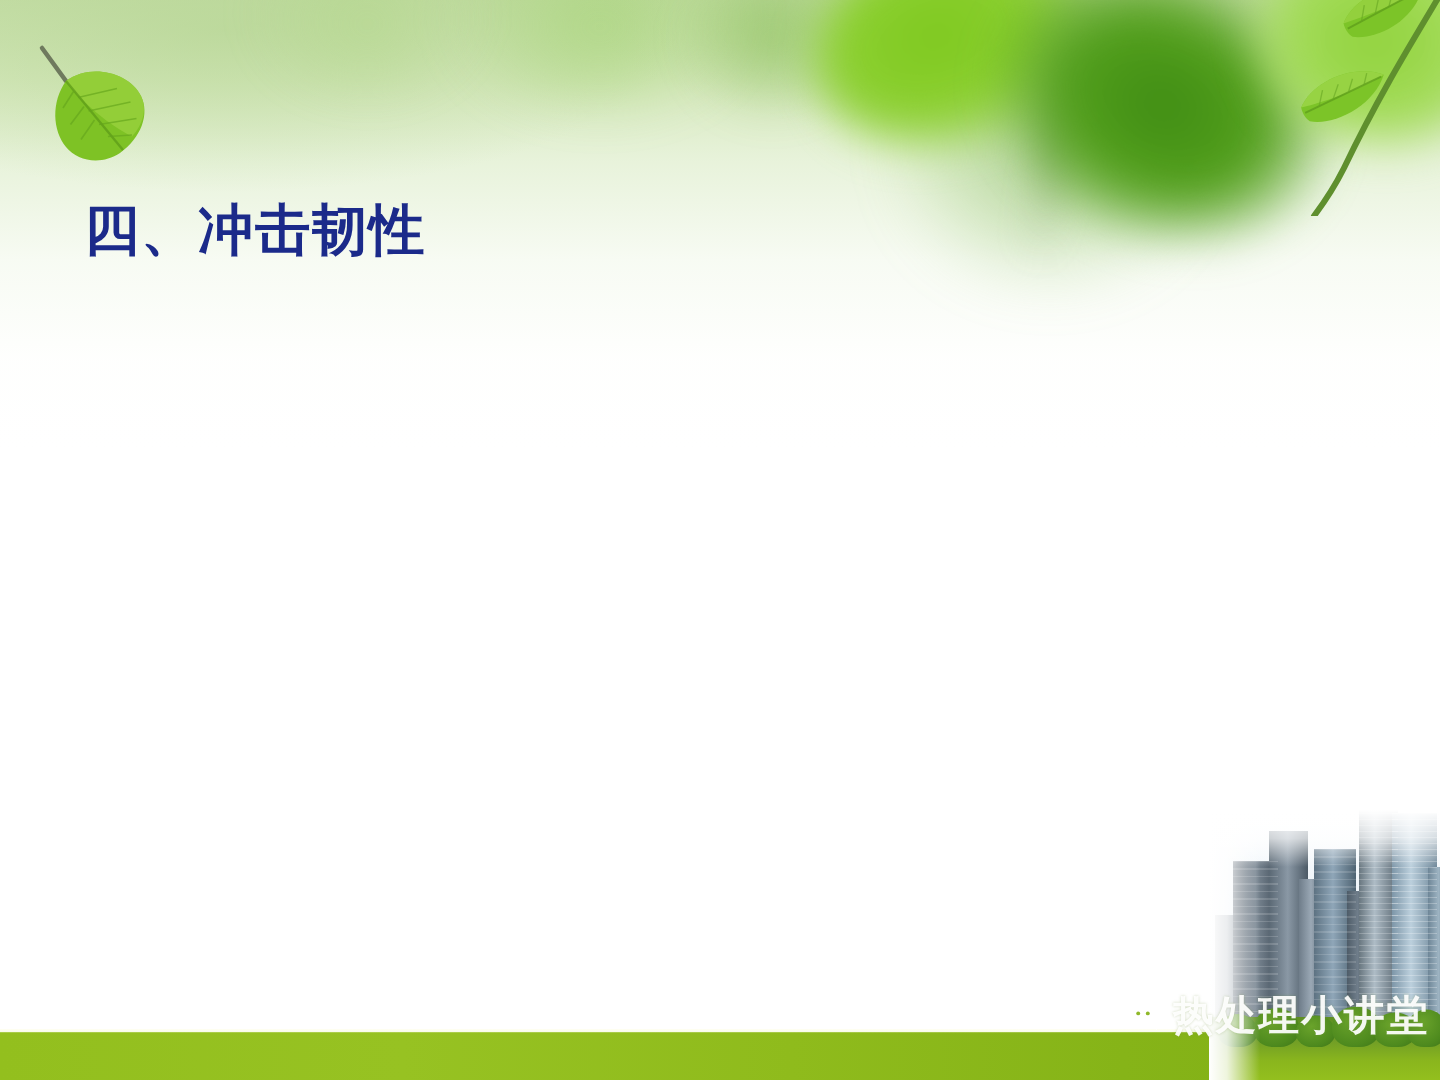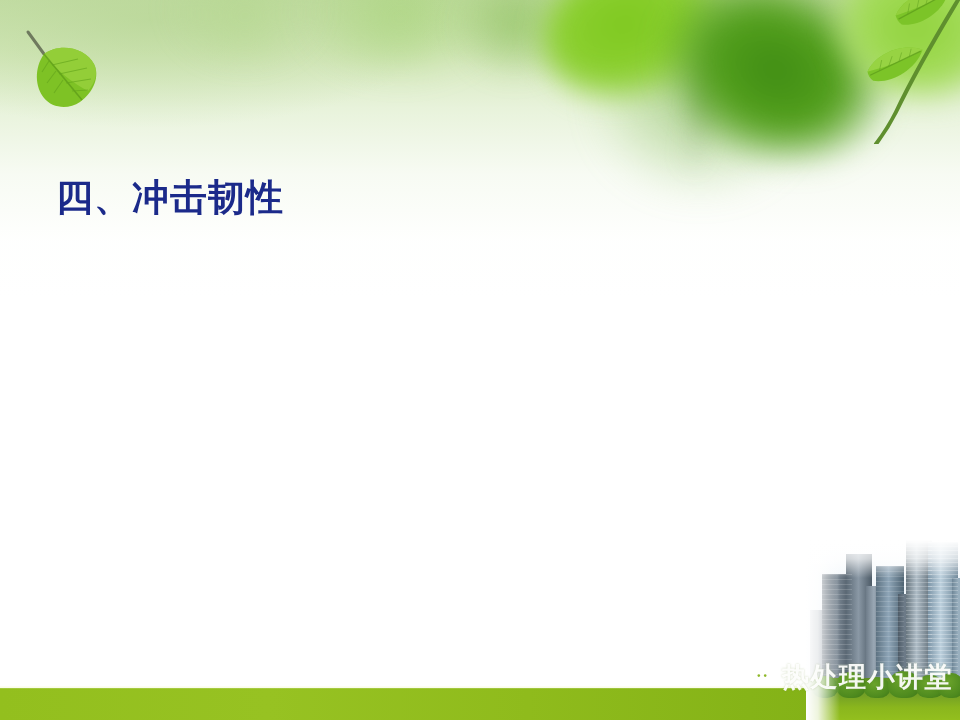--- a/index.html
+++ b/index.html
@@ -110,21 +110,20 @@
     position: absolute;
     left: 56px;
     top: 131px;
     font-size: 37px;
     line-height: 1.25;
     letter-spacing: 1px;
     color: #1b2a8a;
     font-family: "Liberation Sans", "DejaVu Sans", sans-serif;
     font-weight: 700;
     white-space: nowrap;
-    margin-top: 44px;
   }
 
   
   .body-text {
     position: absolute;
     left: 56px;
     top: 212px;
     width: 868px;
     font-size: 33px;
     line-height: 54px;

